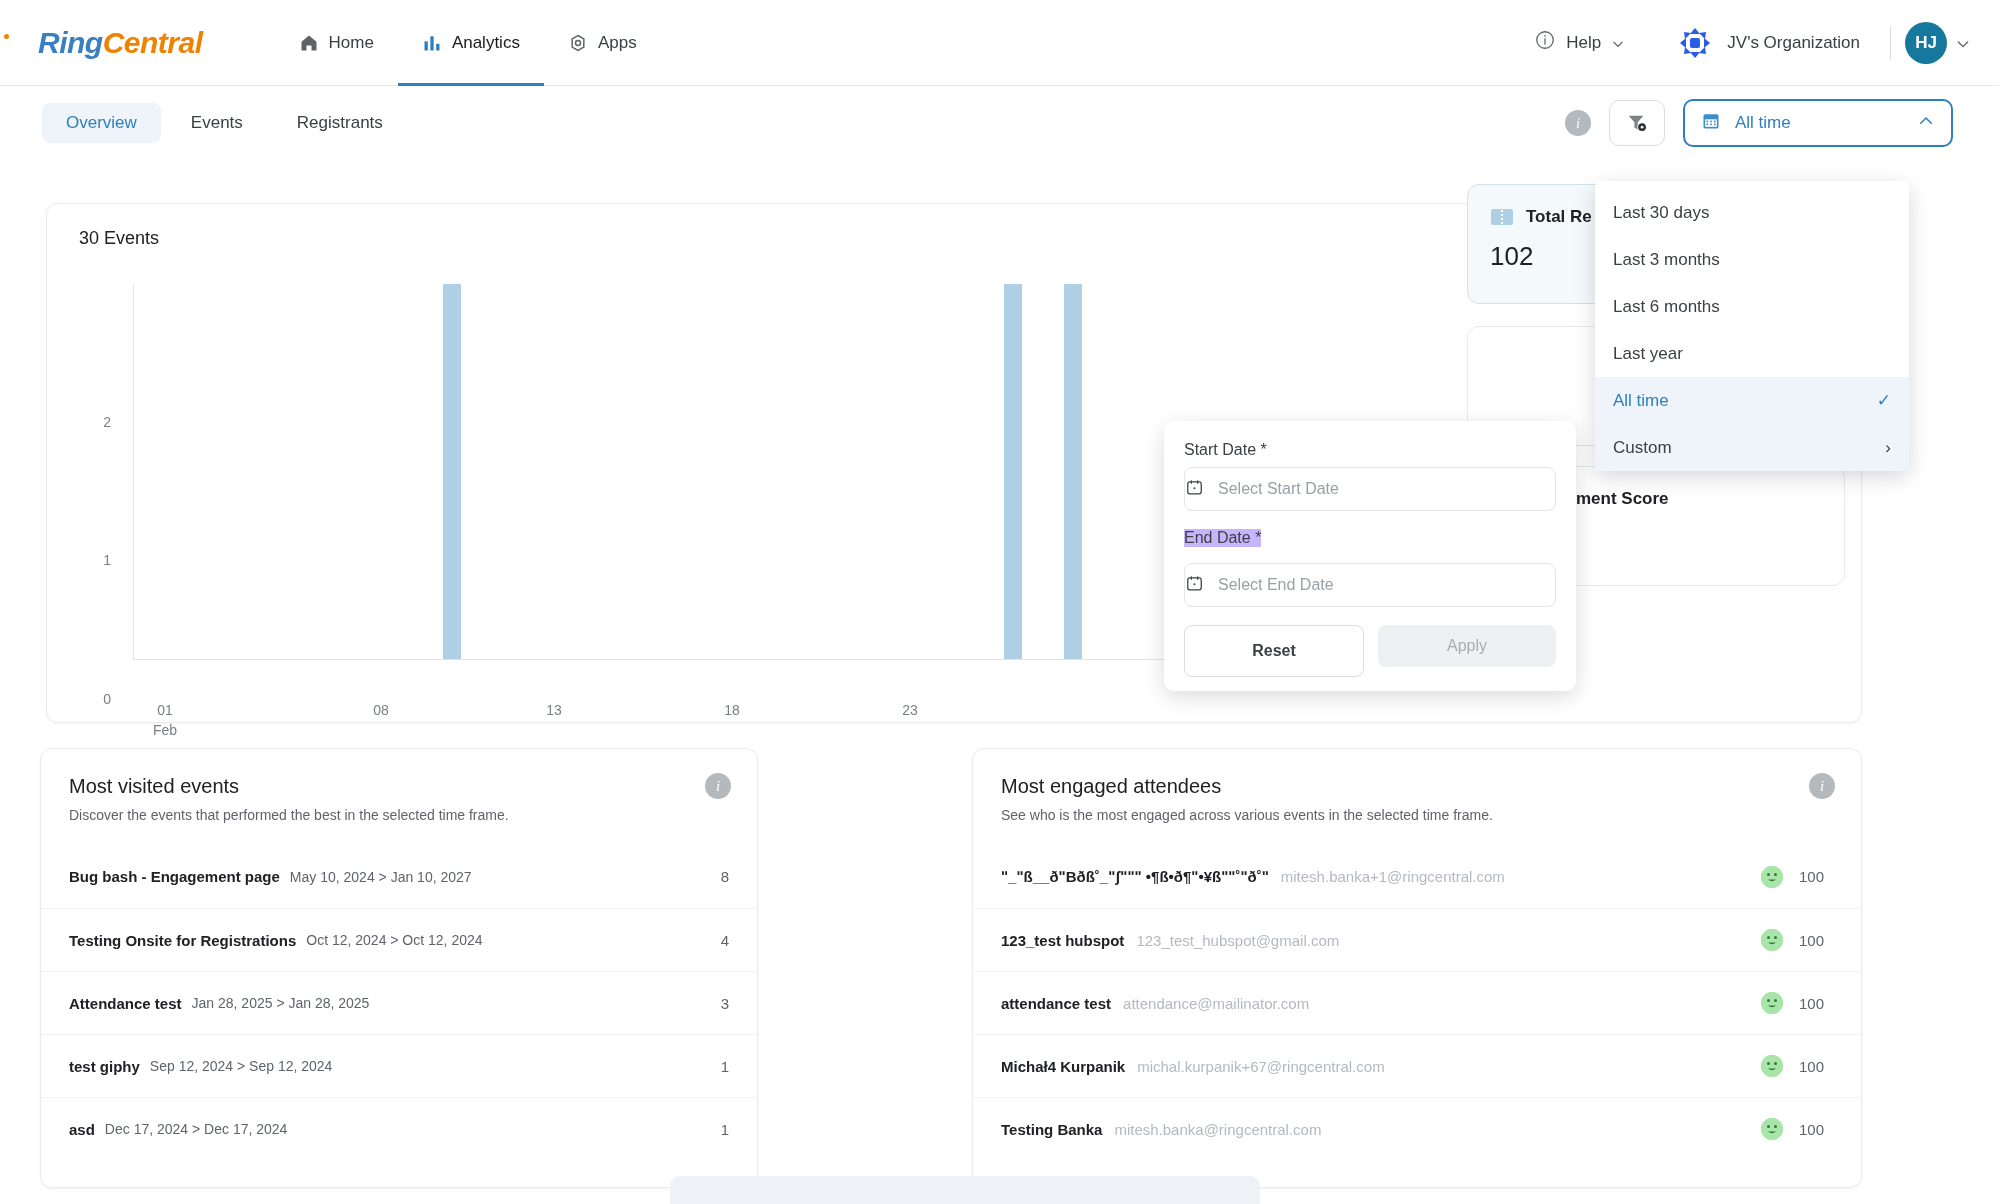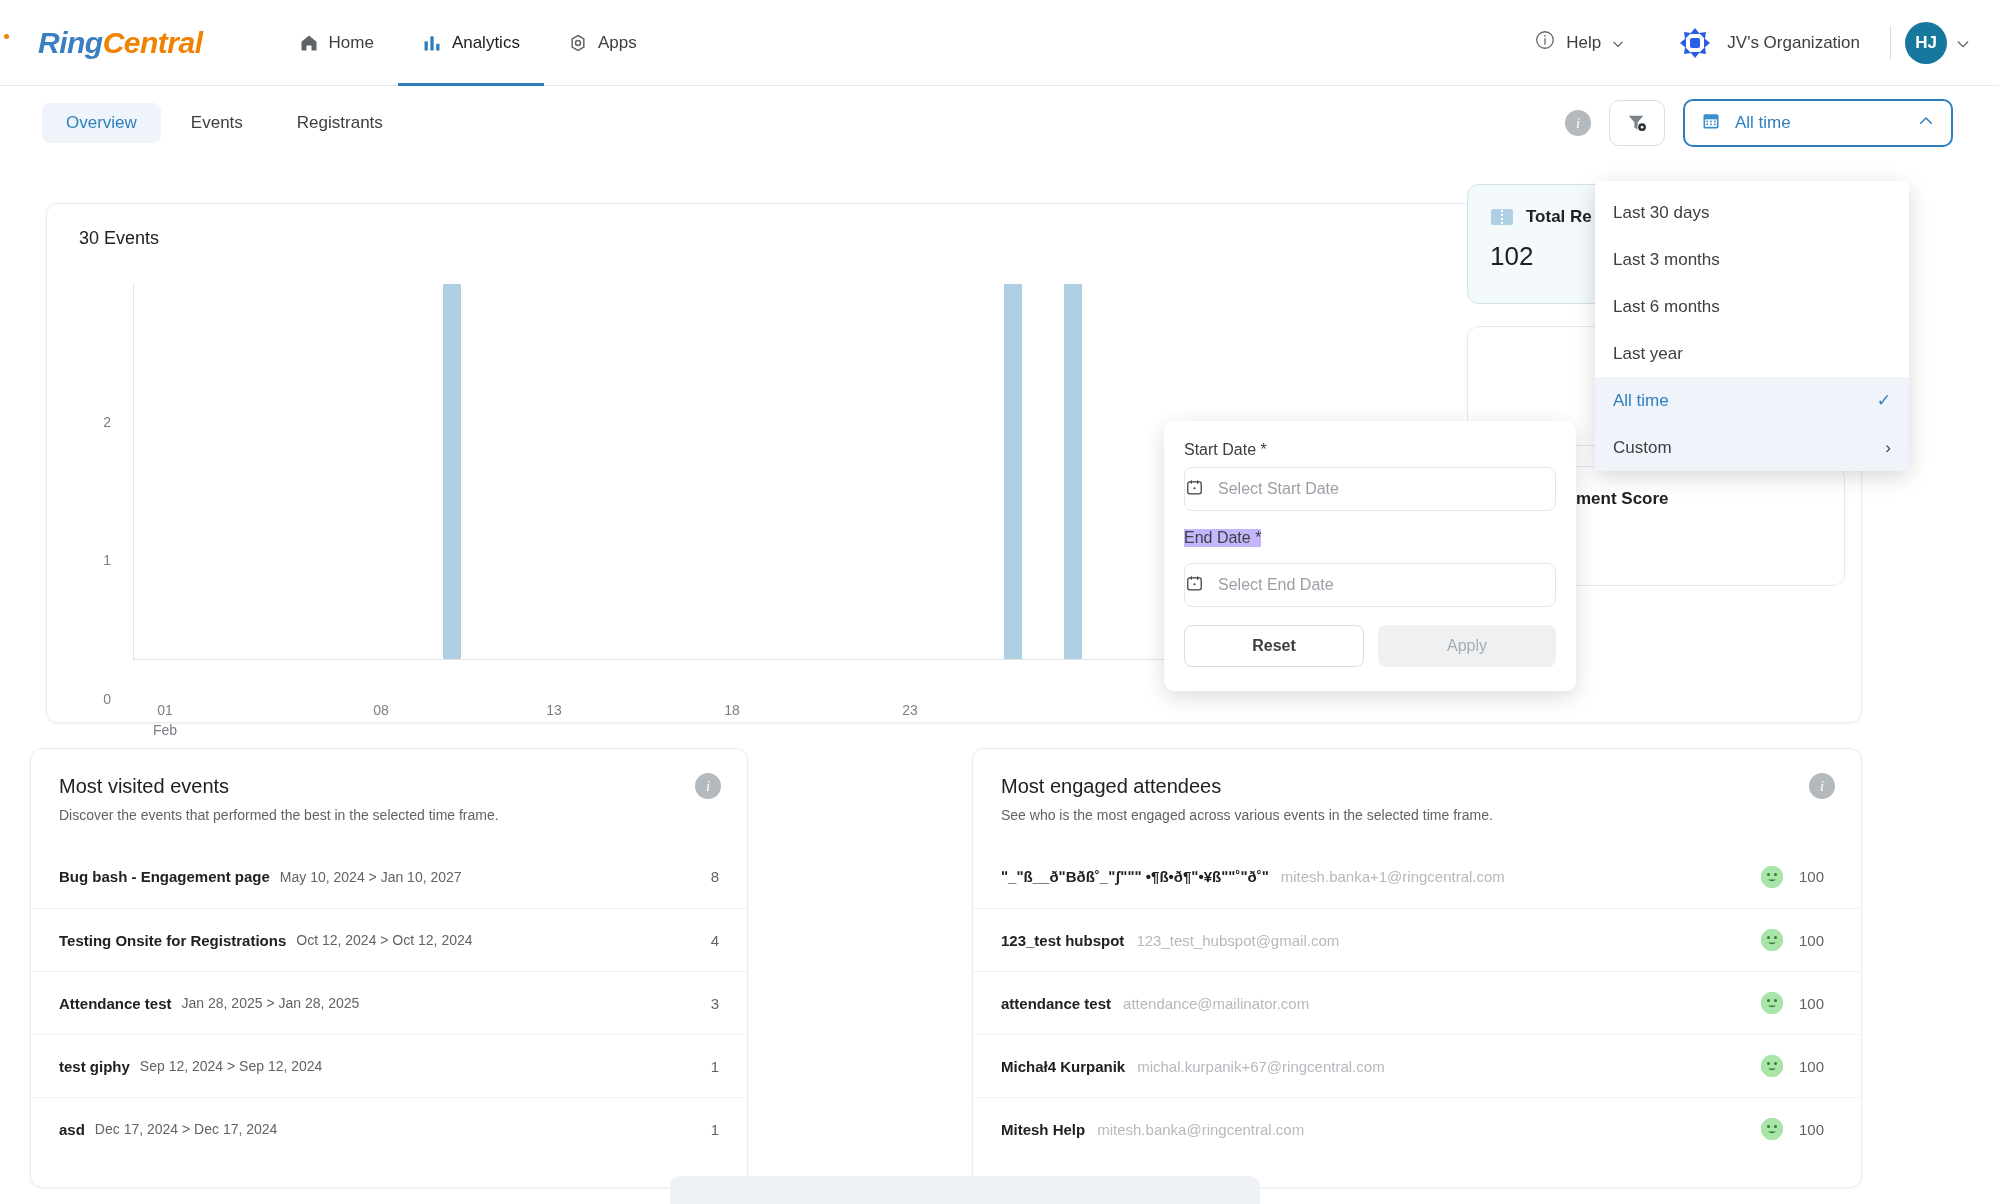--- a/index.html
+++ b/index.html
@@ -106,21 +106,21 @@
   }
   .fld-label { font-size:16px; color:#3c4043; margin-bottom:8px; }
   .fld-label.selected { background:#c4b5fd; display:inline-block; }
   .fld {
     height:44px; border:1px solid #e4e6e9; border-radius:8px; display:flex; align-items:center;
     gap:14px; padding:0 0; background:#fff; margin-bottom:18px;
   }
   .fld-ph { color:#9aa0a6; font-size:16px; }
   .pop-btns { display:flex; gap:14px; margin-top:4px; }
   .btn-reset {
-    flex:1; height:42px; border:1px solid #dadce0; border-radius:8px; background:#fff;
+    flex:1; height:52px; border:1px solid #dadce0; border-radius:8px; background:#fff;
     font-size:16px; font-weight:bold; color:#3c4043; cursor:pointer;
   }
   .btn-apply {
     flex:1; height:42px; border:none; border-radius:8px; background:#eef0f2;
     font-size:16px; color:#a8adb3; cursor:default;
   }
   .caret-cursor { position:absolute; left:1328px; top:487px; width:2px; height:20px; background:#3c4043; }
 
   
   .dd {
@@ -387,21 +387,21 @@
     <div class="dd-item sel">
       <span>All time</span>
       <span class="rt">✓</span>
     </div>
     <div class="dd-item cust">
       <span>Custom</span>
       <span class="rt">›</span>
     </div>
   </div>
 
-  <div class="lcard" style="left:30px; top:748px; width:718px; height:440px;">
+  <div class="lcard" style="left:40px; top:748px; width:718px; height:440px;">
     <div class="lcard-head">
       <div class="lcard-title">Most visited events</div>
       <div class="lcard-sub">Discover the events that performed the best in the selected time frame.</div>
       <div class="lcard-info info-circle">i</div>
     </div>
     <div class="rows">
       <div class="row">
         <span class="r-name">Bug bash - Engagement page</span>
         <span class="r-meta">May 10, 2024 &gt; Jan 10, 2027</span>
         <span class="r-val">8</span>
@@ -490,21 +490,21 @@
                 <circle cx="11" cy="11" r="11" fill="#a9e5a9"></circle>
                 <circle cx="7.5" cy="8.5" r="1.5" fill="#2f7d32"></circle>
                 <circle cx="14.5" cy="8.5" r="1.5" fill="#2f7d32"></circle>
                 <path d="M7 13.5q4 3.5 8 0z" fill="#2f7d32"></path>
               </svg>
           </span>
           <span class="score">100</span>
         </span>
       </div>
       <div class="row">
-        <span class="r-name">Mitesh Help</span>
+        <span class="r-name">Testing Banka</span>
         <span class="r-email">mitesh.banka@ringcentral.com</span>
         <span class="r-right">
           <span class="emoji">
             <svg viewBox="0 0 22 22" width="22" height="22">
                 <circle cx="11" cy="11" r="11" fill="#a9e5a9"></circle>
                 <circle cx="7.5" cy="8.5" r="1.5" fill="#2f7d32"></circle>
                 <circle cx="14.5" cy="8.5" r="1.5" fill="#2f7d32"></circle>
                 <path d="M7 13.5q4 3.5 8 0z" fill="#2f7d32"></path>
               </svg>
           </span>

